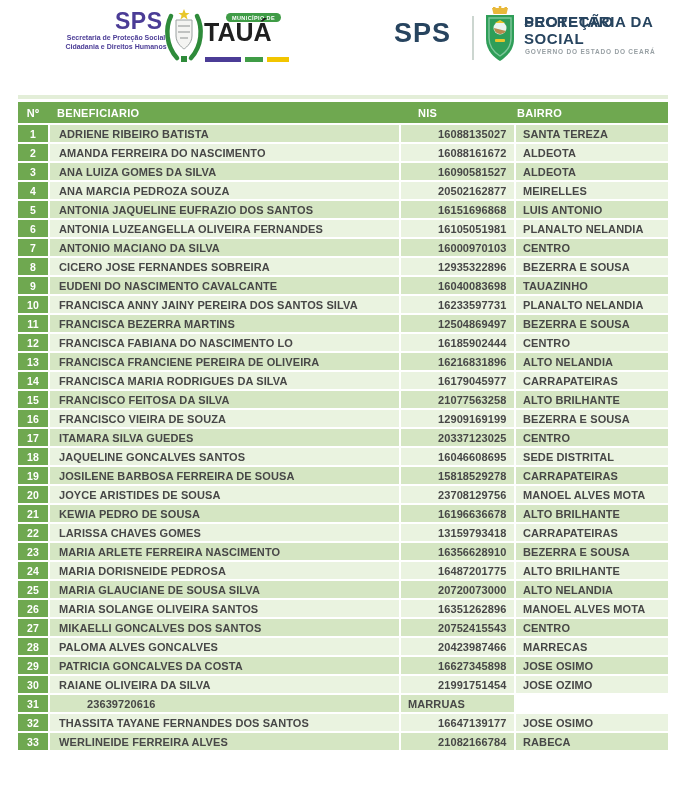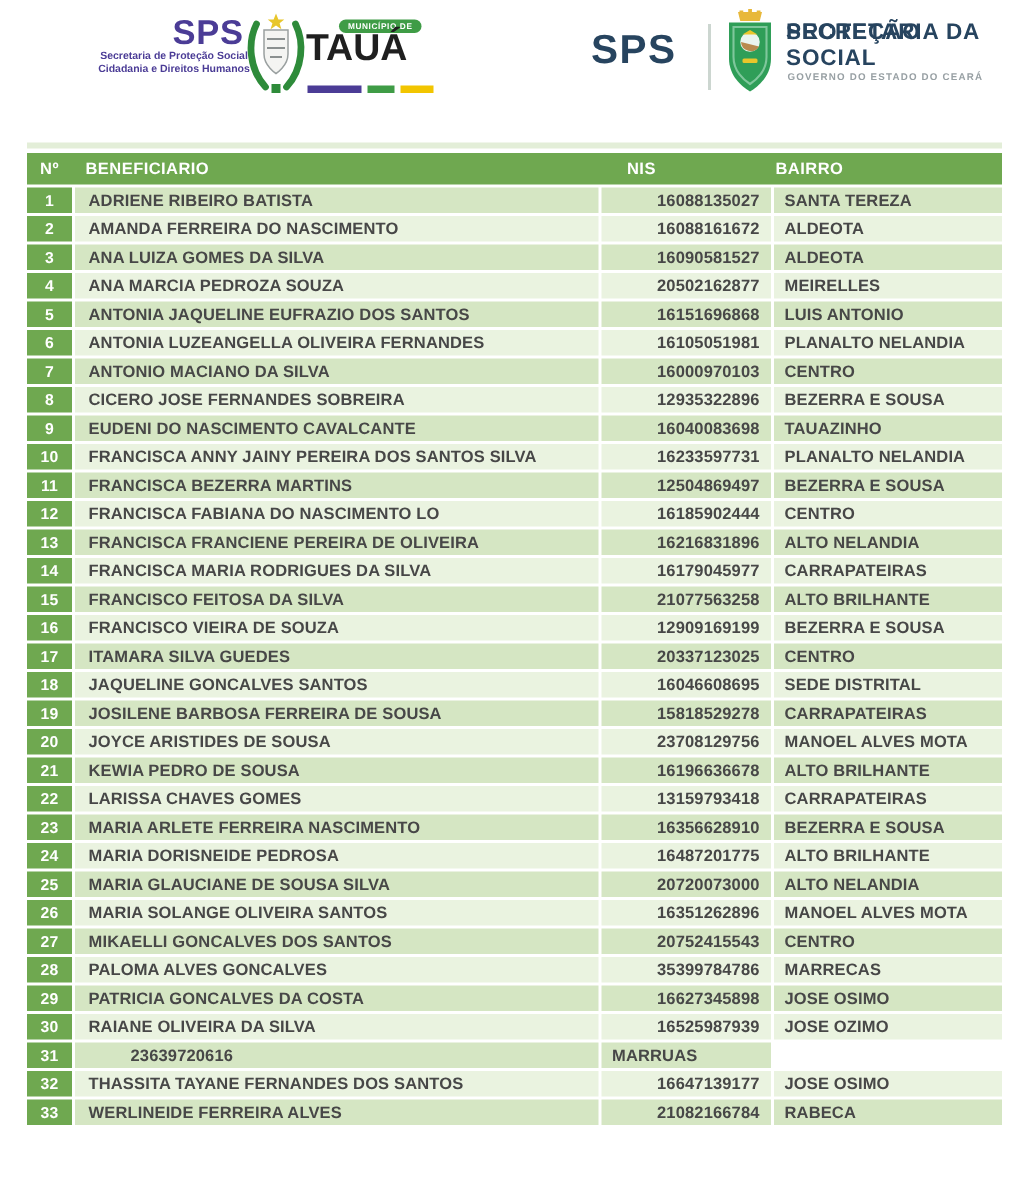--- a/index.html
+++ b/index.html
@@ -264,33 +264,33 @@
   </div>
         <div class="trow odd">
     <div class="cell c-n">27</div>
     <div class="cell c-name">MIKAELLI GONCALVES DOS SANTOS</div>
     <div class="cell c-nis">20752415543</div>
     <div class="cell c-bairro">CENTRO</div>
   </div>
         <div class="trow even">
     <div class="cell c-n">28</div>
     <div class="cell c-name">PALOMA ALVES GONCALVES</div>
-    <div class="cell c-nis">35399784786</div>
+    <div class="cell c-nis">20423987466</div>
     <div class="cell c-bairro">MARRECAS</div>
   </div>
         <div class="trow odd">
     <div class="cell c-n">29</div>
     <div class="cell c-name">PATRICIA GONCALVES DA COSTA</div>
     <div class="cell c-nis">16627345898</div>
     <div class="cell c-bairro">JOSE OSIMO</div>
   </div>
         <div class="trow even">
     <div class="cell c-n">30</div>
     <div class="cell c-name">RAIANE OLIVEIRA DA SILVA</div>
-    <div class="cell c-nis">16525987939</div>
+    <div class="cell c-nis">21991751454</div>
     <div class="cell c-bairro">JOSE OZIMO</div>
   </div>
         <div class="trow odd">
     <div class="cell c-n">31</div>
     <div class="cell c-nis">23639720616</div>
     <div class="cell c-bairro">MARRUAS</div>
   </div>
         <div class="trow even">
     <div class="cell c-n">32</div>
     <div class="cell c-name">THASSITA TAYANE FERNANDES DOS SANTOS</div>

